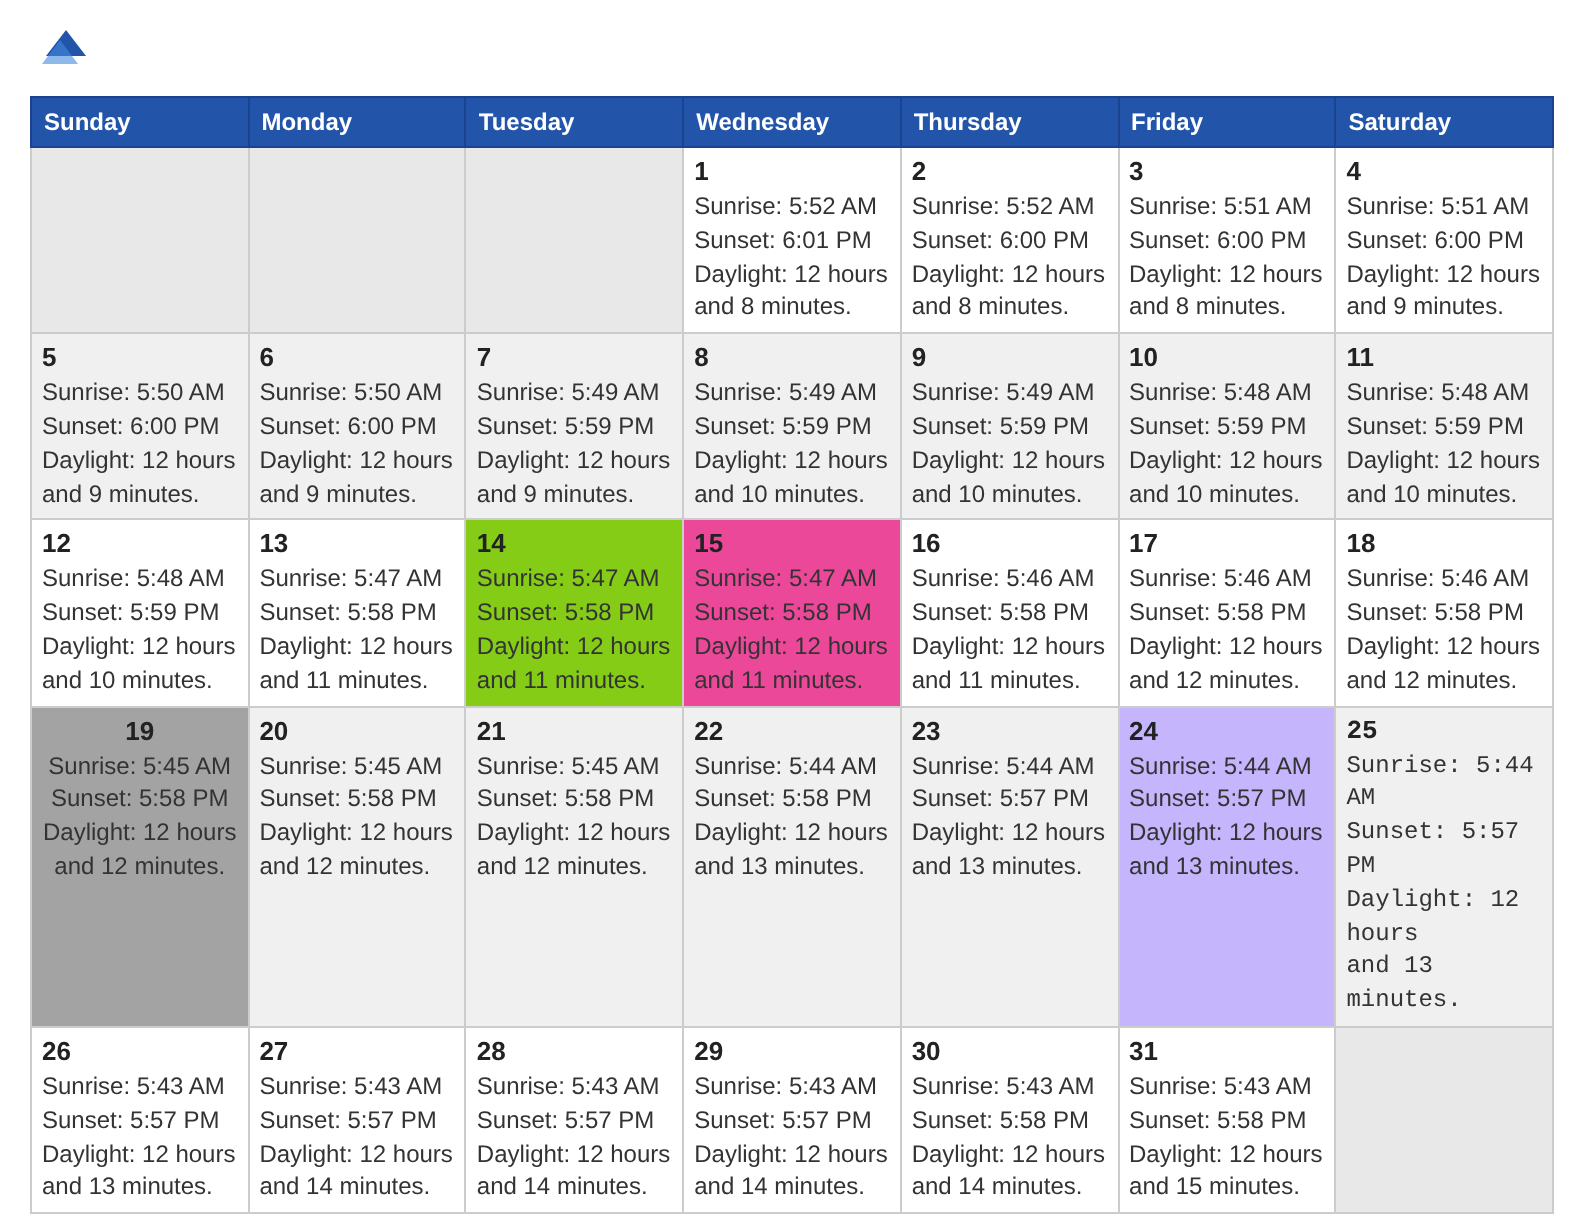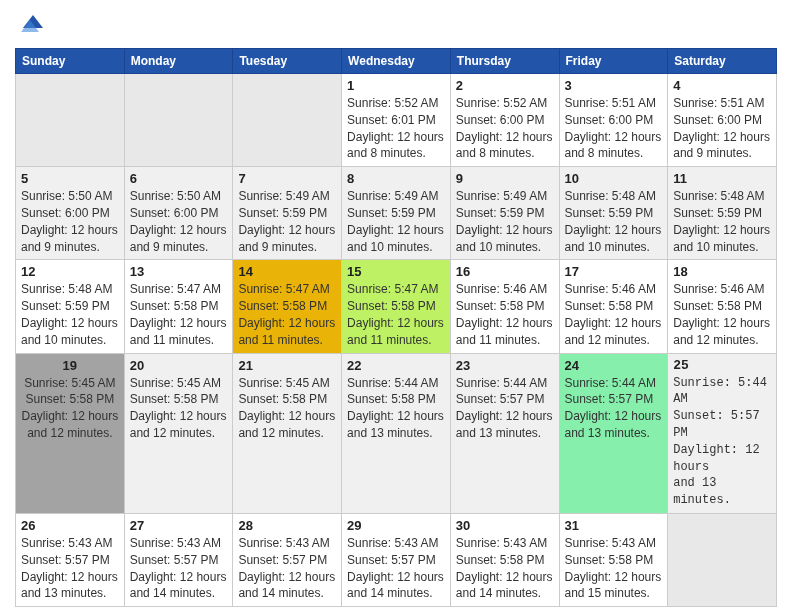--- a/index.html
+++ b/index.html
@@ -235,28 +235,28 @@
 Daylight: 12 hours
 and 10 minutes.</div>
           </td>
           <td style="background: rgb(255, 255, 255); border-radius: 26px;">
             <div class="day-num">13</div>
             <div class="day-info" style="white-space: pre-line;">Sunrise: 5:47 AM
 Sunset: 5:58 PM
 Daylight: 12 hours
 and 11 minutes.</div>
           </td>
-          <td style="background: #eab308; margin-top: 46px;">
+          <td style="background: #84cc16; margin-top: 46px;">
             <div class="day-num">14</div>
             <div class="day-info" style="white-space: pre-line;">Sunrise: 5:47 AM
 Sunset: 5:58 PM
 Daylight: 12 hours
 and 11 minutes.</div>
           </td>
-          <td style="background: #bef264; margin-top: 12px;">
+          <td style="background: #ec4899; margin-top: 12px;">
             <div class="day-num">15</div>
             <div class="day-info" style="white-space: pre-line;">Sunrise: 5:47 AM
 Sunset: 5:58 PM
 Daylight: 12 hours
 and 11 minutes.</div>
           </td>
           <td style="background: rgb(255, 255, 255);">
             <div class="day-num">16</div>
             <div class="day-info" style="white-space: pre-line;">Sunrise: 5:46 AM
 Sunset: 5:58 PM
@@ -307,21 +307,21 @@
 Daylight: 12 hours
 and 13 minutes.</div>
           </td>
           <td style="background: rgb(240, 240, 240);">
             <div class="day-num">23</div>
             <div class="day-info" style="white-space: pre-line;">Sunrise: 5:44 AM
 Sunset: 5:57 PM
 Daylight: 12 hours
 and 13 minutes.</div>
           </td>
-          <td style="background: #86efac; margin-top: 27px;">
+          <td style="background: #c4b5fd; margin-top: 27px;">
             <div class="day-num">24</div>
             <div class="day-info" style="white-space: pre-line;">Sunrise: 5:44 AM
 Sunset: 5:57 PM
 Daylight: 12 hours
 and 13 minutes.</div>
           </td>
           <td style="background: rgb(240, 240, 240); font-family: Liberation Mono, monospace;">
             <div class="day-num">25</div>
             <div class="day-info" style="white-space: pre-line;">Sunrise: 5:44 AM
 Sunset: 5:57 PM

